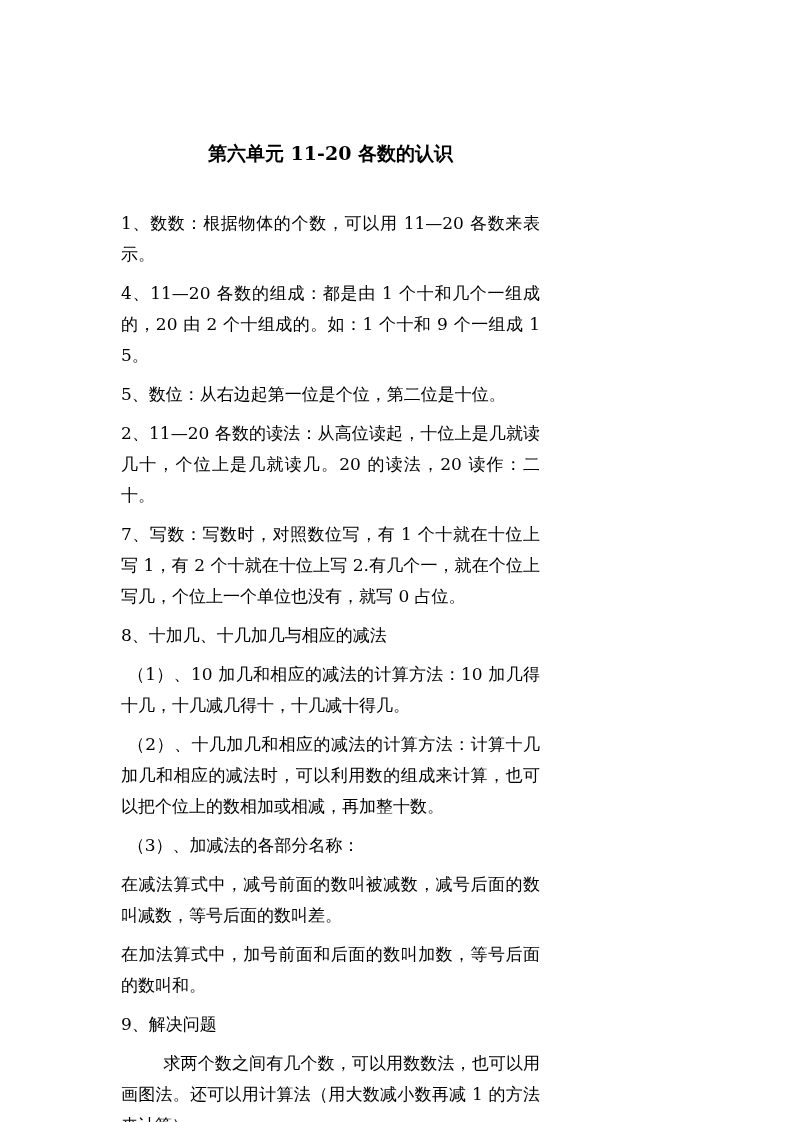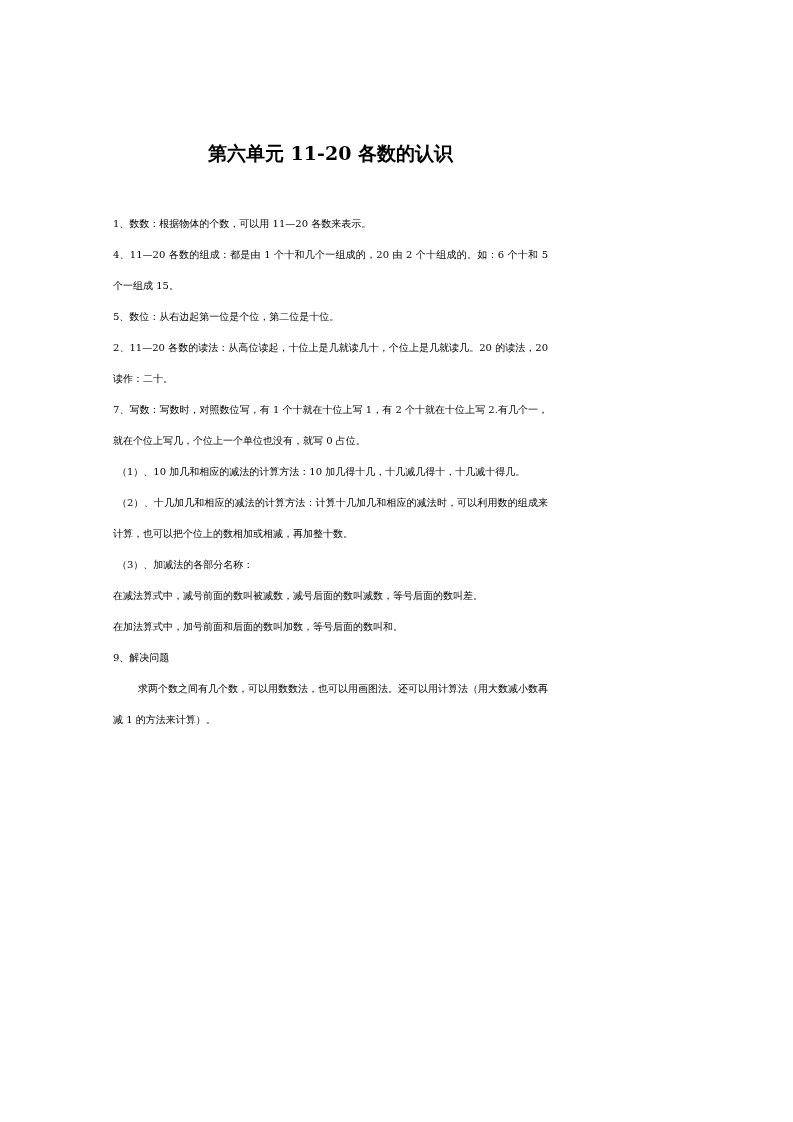--- a/index.html
+++ b/index.html
@@ -22,45 +22,46 @@
     padding: 142px 112px 8px 113px;
   }
   .doc-title {
     font-size: 19px;
     font-weight: bold;
     text-align: center;
     line-height: 23px;
     margin: 0 0 43px 0;
   }
   .para {
-    font-size: 10px;
+    font-size: 17px;
     line-height: 31px;
-    margin: 0;
+    margin: 8px;
     white-space: pre-wrap;
     word-break: break-all;
     text-align: justify;
   }
   .para.sub {
     text-indent: 0.4em;
   }
   .para.first-indent {
     text-indent: 2.5em;
   }
 </style>
 </head>
 <body>
 
 <div class="page">
   <h1 class="doc-title">第六单元 11-20 各数的认识</h1>
 
   <p class="para">1、数数：根据物体的个数，可以用 11—20 各数来表示。</p>
-  <p class="para">4、11—20 各数的组成：都是由 1 个十和几个一组成的，20 由 2 个十组成的。如：6 个十和 5 个一组成 15。</p>
+  <p class="para">4、11—20 各数的组成：都是由 1 个十和几个一组成的，20 由 2 个十组成的。如：1 个十和 9 个一组成 15。</p>
   <p class="para">5、数位：从右边起第一位是个位，第二位是十位。</p>
   <p class="para">2、11—20 各数的读法：从高位读起，十位上是几就读几十，个位上是几就读几。20 的读法，20 读作：二十。</p>
   <p class="para">7、写数：写数时，对照数位写，有 1 个十就在十位上写 1，有 2 个十就在十位上写 2.有几个一，就在个位上写几，个位上一个单位也没有，就写 0 占位。</p>
+  <p class="para">8、十加几、十几加几与相应的减法</p>
   <p class="para sub">（1）、10 加几和相应的减法的计算方法：10 加几得十几，十几减几得十，十几减十得几。</p>
   <p class="para sub">（2）、十几加几和相应的减法的计算方法：计算十几加几和相应的减法时，可以利用数的组成来计算，也可以把个位上的数相加或相减，再加整十数。</p>
   <p class="para sub">（3）、加减法的各部分名称：</p>
   <p class="para">在减法算式中，减号前面的数叫被减数，减号后面的数叫减数，等号后面的数叫差。</p>
   <p class="para">在加法算式中，加号前面和后面的数叫加数，等号后面的数叫和。</p>
   <p class="para">9、解决问题</p>
   <p class="para first-indent">求两个数之间有几个数，可以用数数法，也可以用画图法。还可以用计算法（用大数减小数再减 1 的方法来计算）。</p>
 </div>
 
 </body></html>

